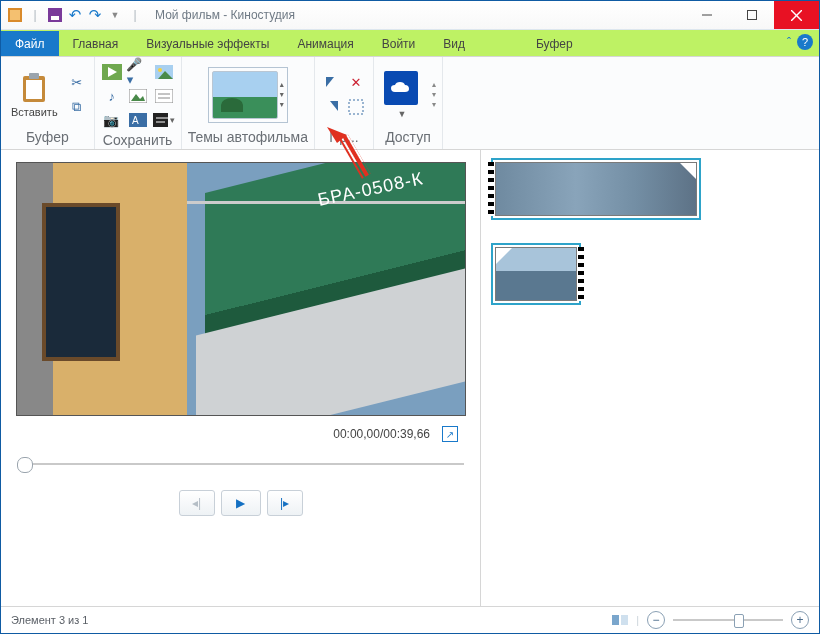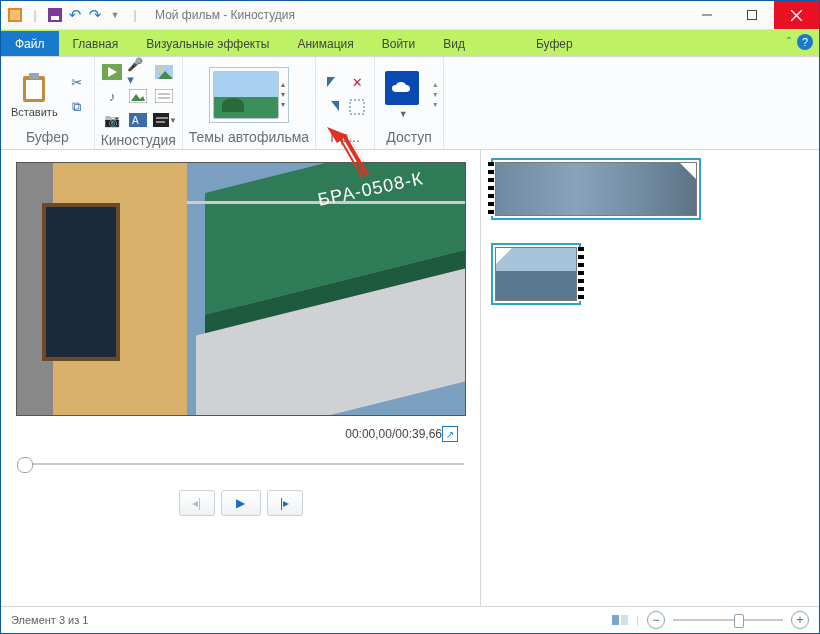--- a/index.html
+++ b/index.html
@@ -34,21 +34,21 @@
 .dropdown-caret{font-size:9px;color:#666;margin-left:2px}
 .content{flex:1;display:flex;min-height:0}
 .left{width:480px;border-right:1px solid #d6d6d6;display:flex;flex-direction:column;padding:4px 8px 8px;box-sizing:border-box}
 .preview{flex:0 0 auto;width:448px;height:252px;border:1px solid #555;margin:8px auto 4px;position:relative;overflow:hidden;background:#9ab}
 .sky{position:absolute;inset:0;background:linear-gradient(90deg,#888 0 8%,#d9b06a 8% 38%,#7a9fbf 38% 100%)}
 .boat{position:absolute;right:0;top:30px;bottom:0;width:58%;background:linear-gradient(180deg,#2f7a57 0 55%,#1e5a3d 55% 100%);transform:skewY(-14deg);transform-origin:top left}
 .hull{position:absolute;right:0;bottom:0;width:60%;height:45%;background:#cfd2d4;transform:skewY(-14deg)}
 .rail{position:absolute;top:38px;left:38%;right:0;height:3px;background:#ccc}
 .window-dark{position:absolute;left:25px;top:40px;width:70px;height:150px;background:#1a2a3a;border:4px solid #6a4a2a}
 .reg{position:absolute;top:16px;right:40px;color:#fff;font-size:18px;font-family:Arial;letter-spacing:1px;transform:rotate(-12deg)}
-.timecode{text-align:right;padding:6px 14px 6px;color:#444;display:flex;justify-content:flex-end;align-items:center;gap:0}
+.timecode{text-align:right;padding:6px 14px 6px;color:#444;display:flex;justify-content:flex-end;align-items:center;gap:12px}
 .fs-icon{width:14px;height:14px;border:1px solid #1979ca;color:#1979ca;display:flex;align-items:center;justify-content:center;font-size:10px}
 .seek{height:20px;position:relative;margin:6px 8px 16px}
 .seek-track{position:absolute;left:0;right:0;top:9px;height:2px;background:#c9c9c9}
 .seek-thumb{position:absolute;left:0;top:3px;width:14px;height:14px;border-radius:7px;background:#fff;border:1px solid #9aa4ad}
 .controls{display:flex;justify-content:center;gap:6px}
 .ctrl{width:34px;height:24px;border:1px solid #c8d0d8;border-radius:3px;background:linear-gradient(#fff,#eef2f5);display:flex;align-items:center;justify-content:center;color:#1470c2}
 .ctrl.play{width:38px}
 .ctrl.disabled{color:#b5bec6}
 .right{flex:1;overflow:auto;padding:12px 14px}
 .clip{position:relative;display:inline-block;margin:0 0 28px 0}
@@ -196,21 +196,21 @@
           <div>
               <svg width="18" height="14">
                 <rect width="18" height="14" fill="#222"></rect>
                 <line x1="3" y1="5" x2="15" y2="5" stroke="#fff"></line>
                 <line x1="3" y1="9" x2="12" y2="9" stroke="#fff"></line>
               </svg>
               <span class="dropdown-caret">▾</span>
             </div>
         </div>
       </div>
-      <div class="group-label">Киностудия</div>
+      <div class="group-label">Сохранить</div>
     </div>
 
     <div class="group">
       <div class="group-body">
         <div style="border:1px solid #b5c4d3;padding:3px;display:flex;align-items:center;gap:2px">
           <div class="theme-thumb"></div>
           <div style="display:flex;flex-direction:column;gap:1px">
             <span style="font-size:8px;color:#666">▴</span>
             <span style="font-size:8px;color:#666">▾</span>
             <span style="font-size:8px;color:#666">▾</span>

